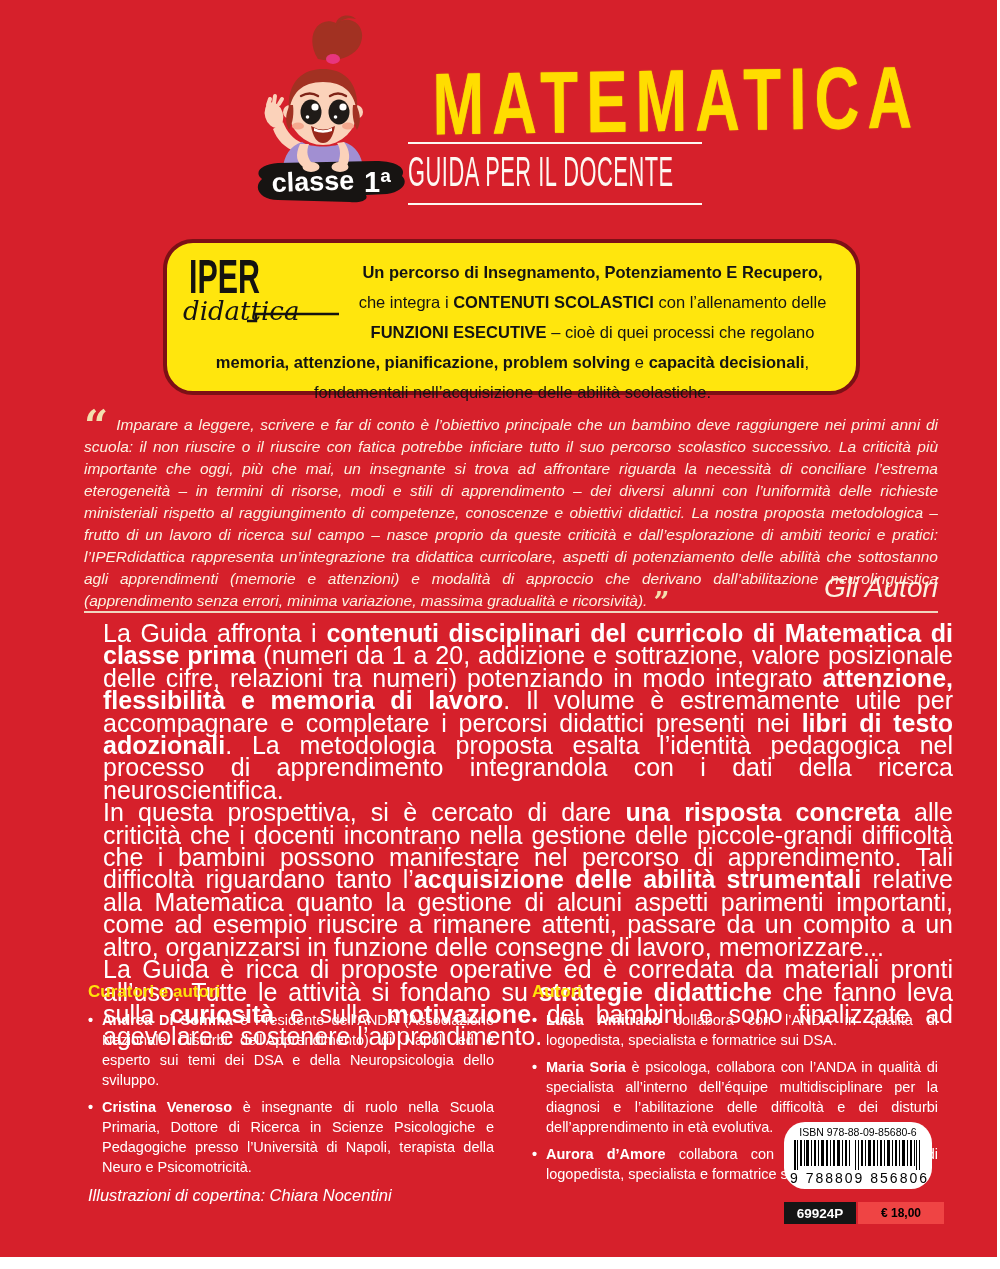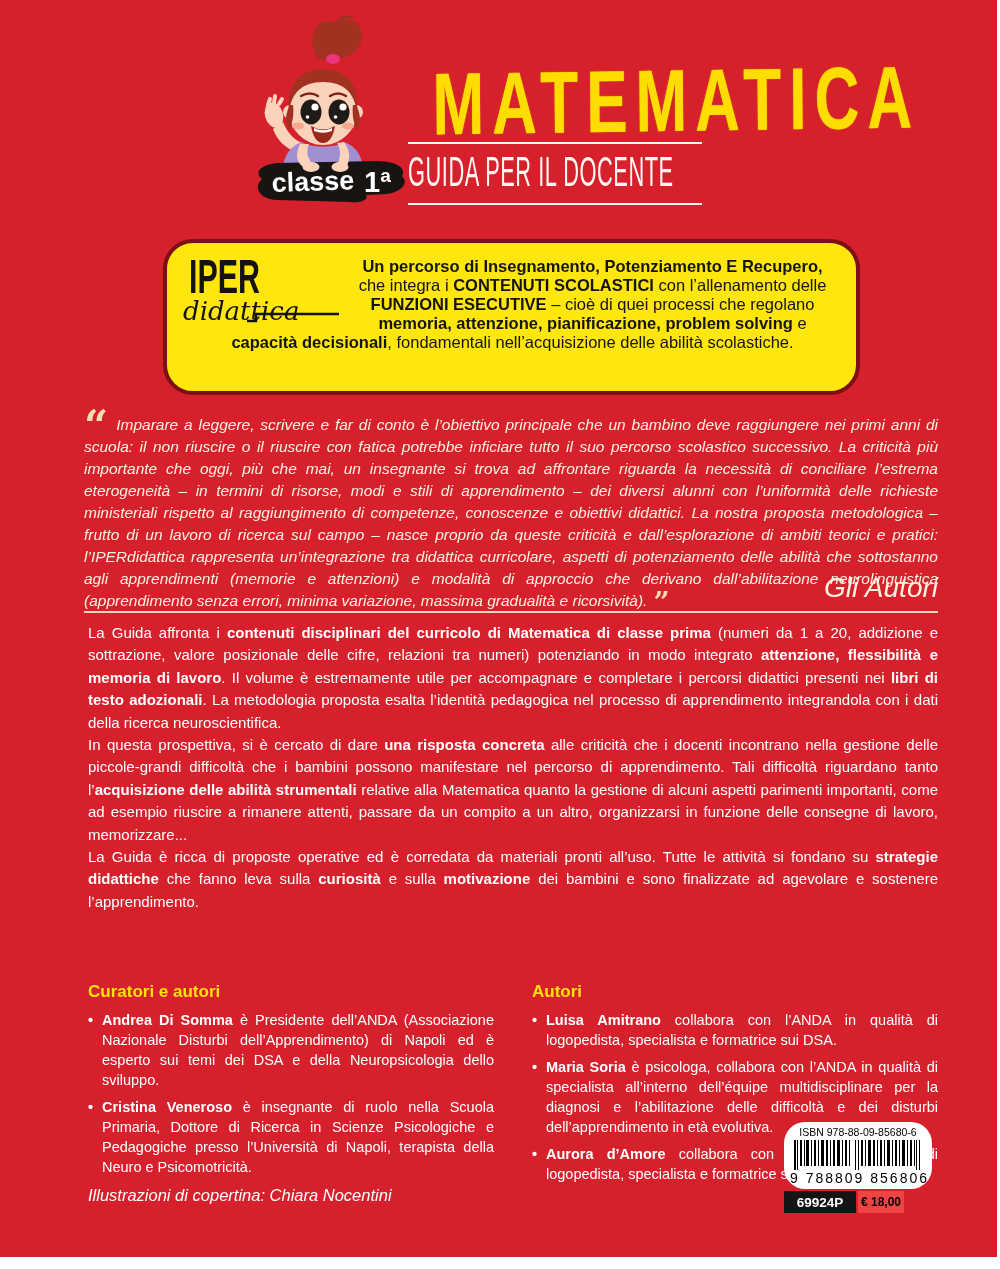--- a/index.html
+++ b/index.html
@@ -41,21 +41,21 @@
   #iper-main{
     display:inline-block;font-weight:bold;font-size:38px;letter-spacing:0px;
     transform:scaleY(1.25) scaleX(0.8);transform-origin:left bottom;color:#151310;
   }
   #iper-script{
     font-family:"DejaVu Serif",serif;font-style:italic;font-size:26px;
     color:#151310;position:relative;left:-6px;top:-8px;
   }
   #iper-underline{position:absolute;left:56px;bottom:0px;}
   #iper-text{
-    font-size:16.5px;line-height:19px;text-align:center;
+    font-size:16.5px;line-height:30px;text-align:center;
     color:#141414;
   }
 
   
   #quote{
     position:absolute;left:84px;top:414px;width:854px;
     color:#fcf2e0;font-style:italic;font-size:15.5px;line-height:22px;
     text-align:justify;
   }
   .qmark{
@@ -68,22 +68,22 @@
     position:absolute;left:84px;top:572px;width:854px;text-align:right;
     color:#fcf2e0;font-style:italic;font-size:28px;
   }
   #divider{
     position:absolute;left:84px;top:611px;width:854px;height:2px;
     background:#f3e6cd;opacity:0.92;
   }
 
   
   #body-text{
-    position:absolute;left:88px;top:622px;width:850px;
-    color:#ffffff;font-size:15px;line-height:22.4px;text-align:justify;
+    position:absolute;left:103px;top:622px;width:850px;
+    color:#ffffff;font-size:25px;line-height:22.4px;text-align:justify;
   }
   #body-text p{margin:0;}
 
   
   #columns{
     position:absolute;left:88px;top:946px;width:850px;
     display:flex;gap:38px;
   }
   .col{flex:1;margin-top:36px;}
   .col-heading{
@@ -103,21 +103,21 @@
     position:absolute;left:88px;top:1186px;color:#ffffff;
     font-style:italic;font-size:16.5px;
   }
   #barcode-block{position:absolute;left:784px;top:1122px;width:148px;}
   #barcode-top{
     background:#ffffff;padding:4px 6px 3px 6px;box-sizing:border-box;width:148px;border-radius:21px;
   }
   #isbn{color:#000;font-size:10.5px;text-align:center;letter-spacing:0px;white-space:nowrap;}
   #bars{display:block;margin:2px auto 0 auto;}
   #digits{color:#000;font-size:14px;text-align:left;letter-spacing:2px;white-space:nowrap;}
-  #barcode-bottom{display:flex;margin-top:2px;width:120px;text-align:right;}
+  #barcode-bottom{display:flex;margin-top:13px;width:160px;text-align:right;}
   #code-box{
     background:#151515;color:#fff;width:72px;height:22px;margin-right:2px;
     display:flex;align-items:center;justify-content:center;
     font-size:13.5px;font-weight:bold;
   }
   #price-box{
     background:#ef4444;color:#000;flex:1;height:22px;
     display:flex;align-items:center;justify-content:center;
     font-size:12px;font-weight:bold;
   }

